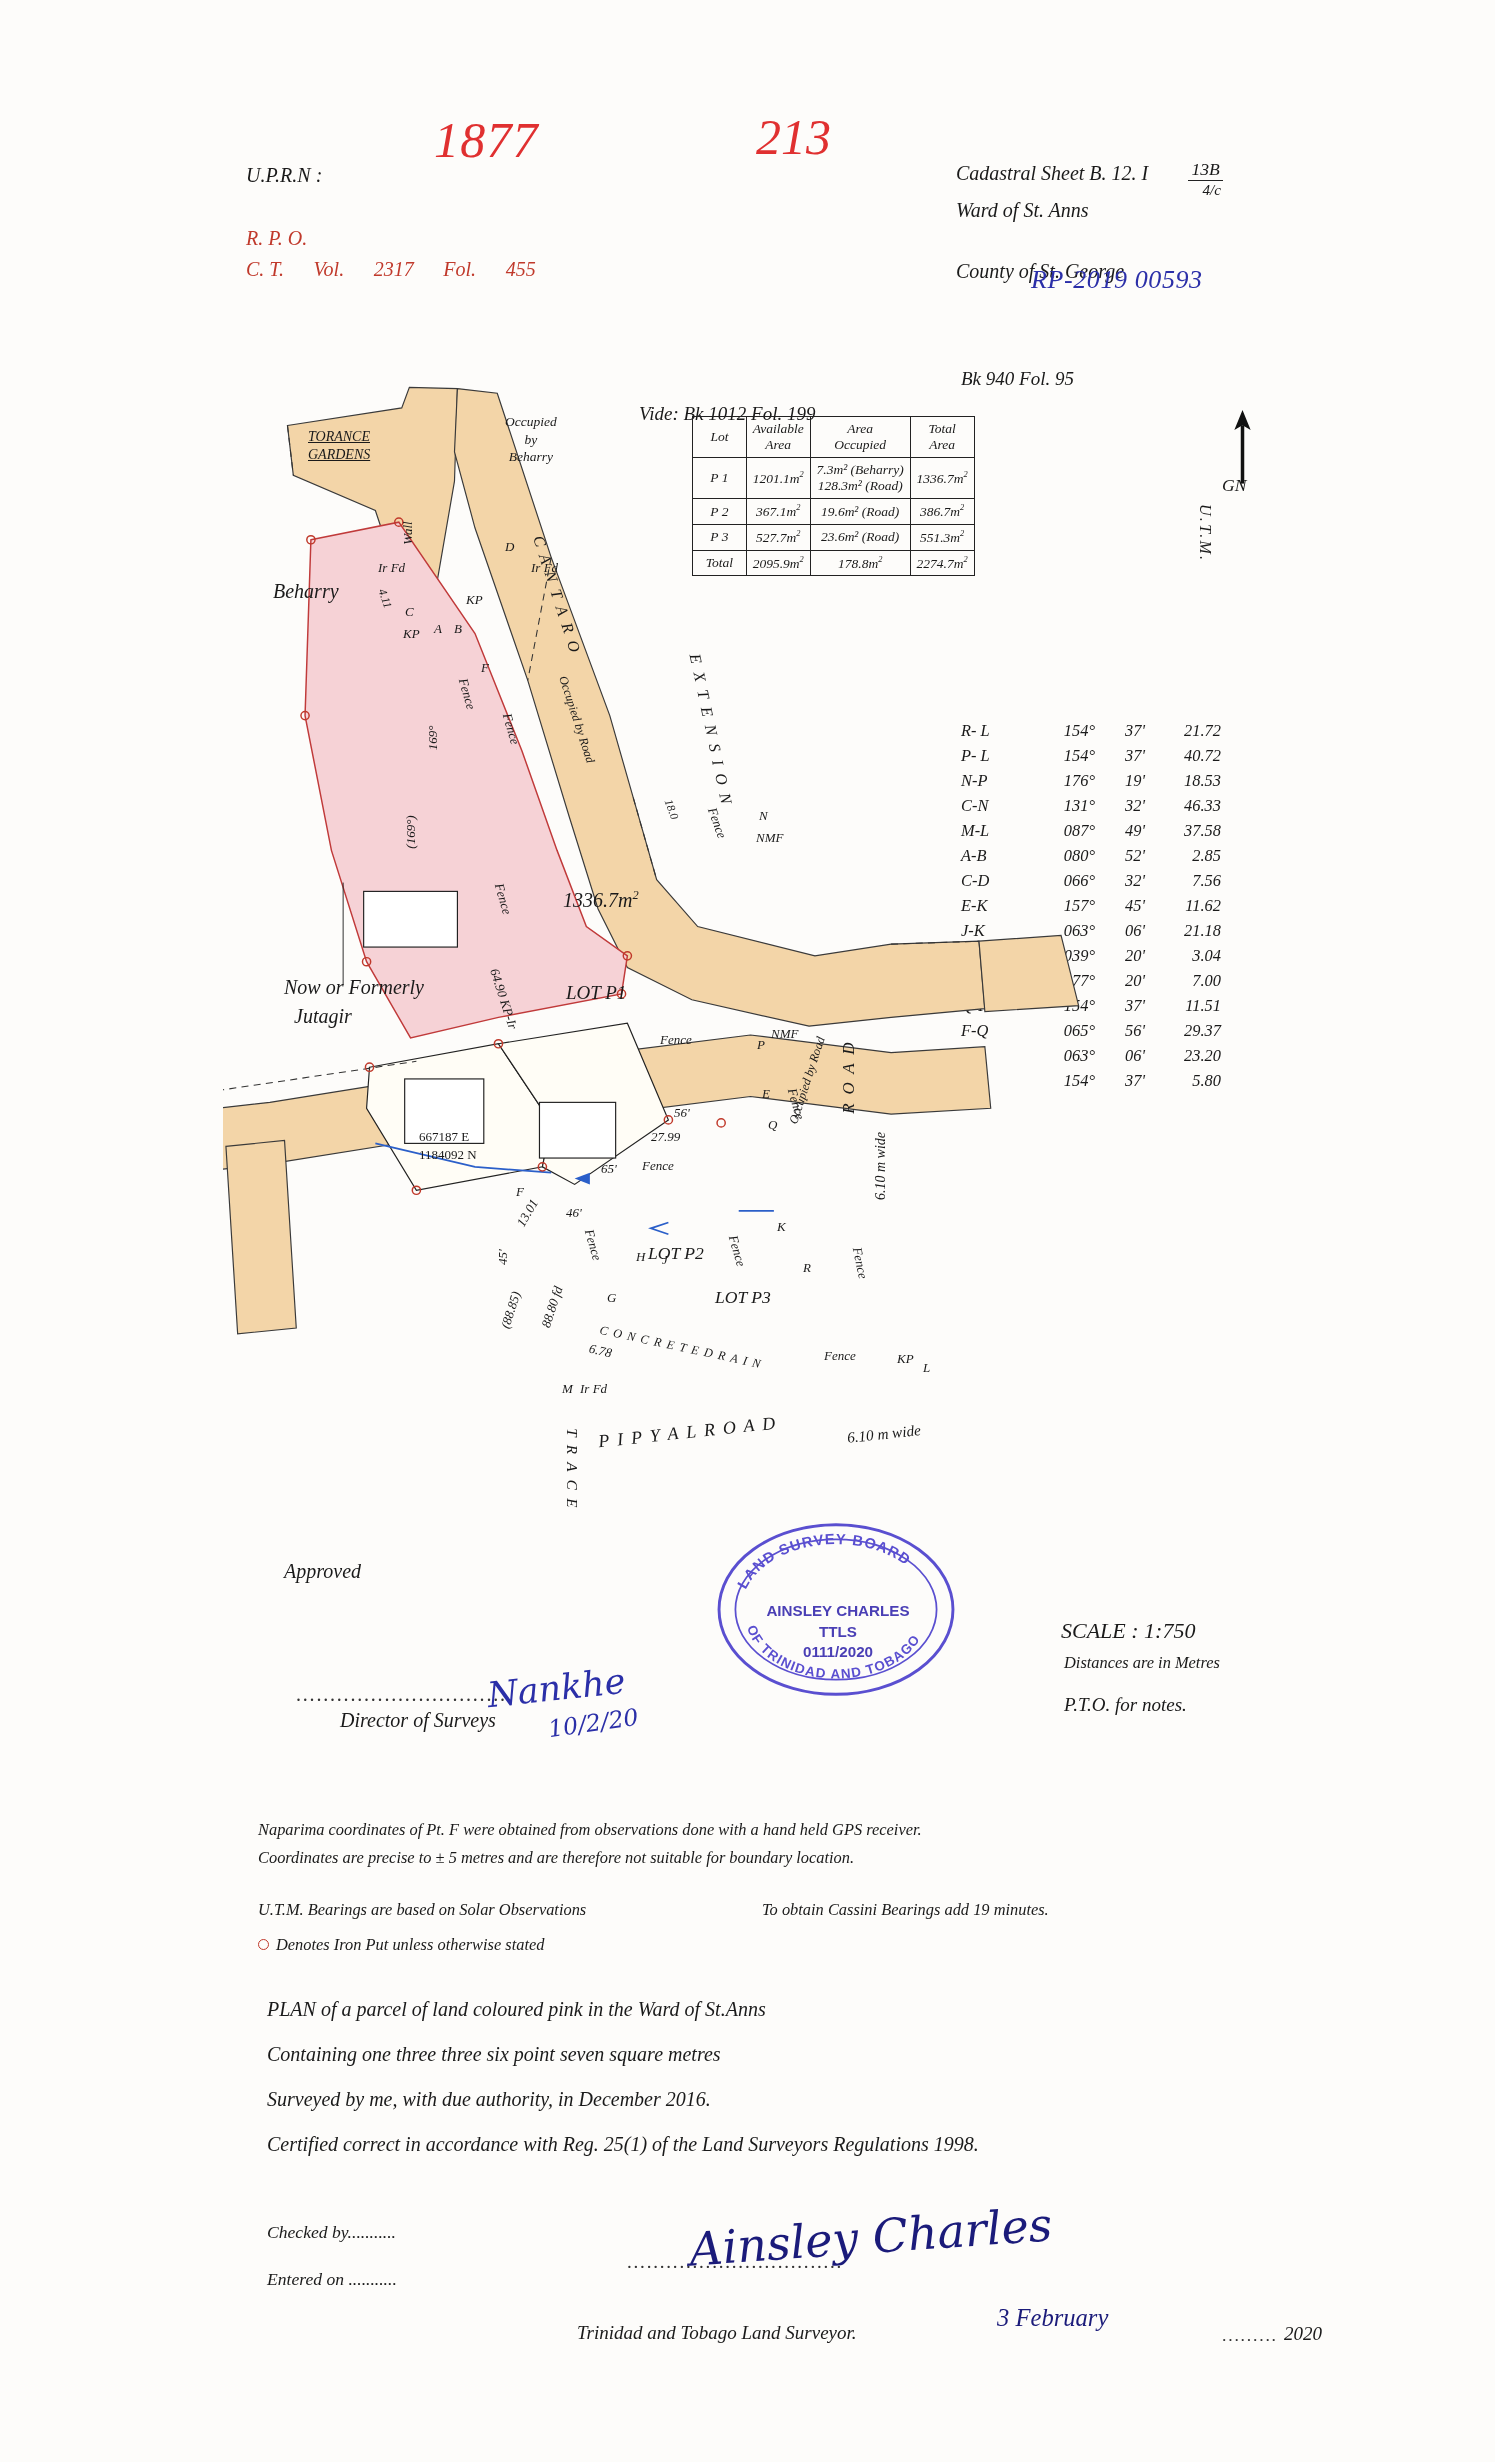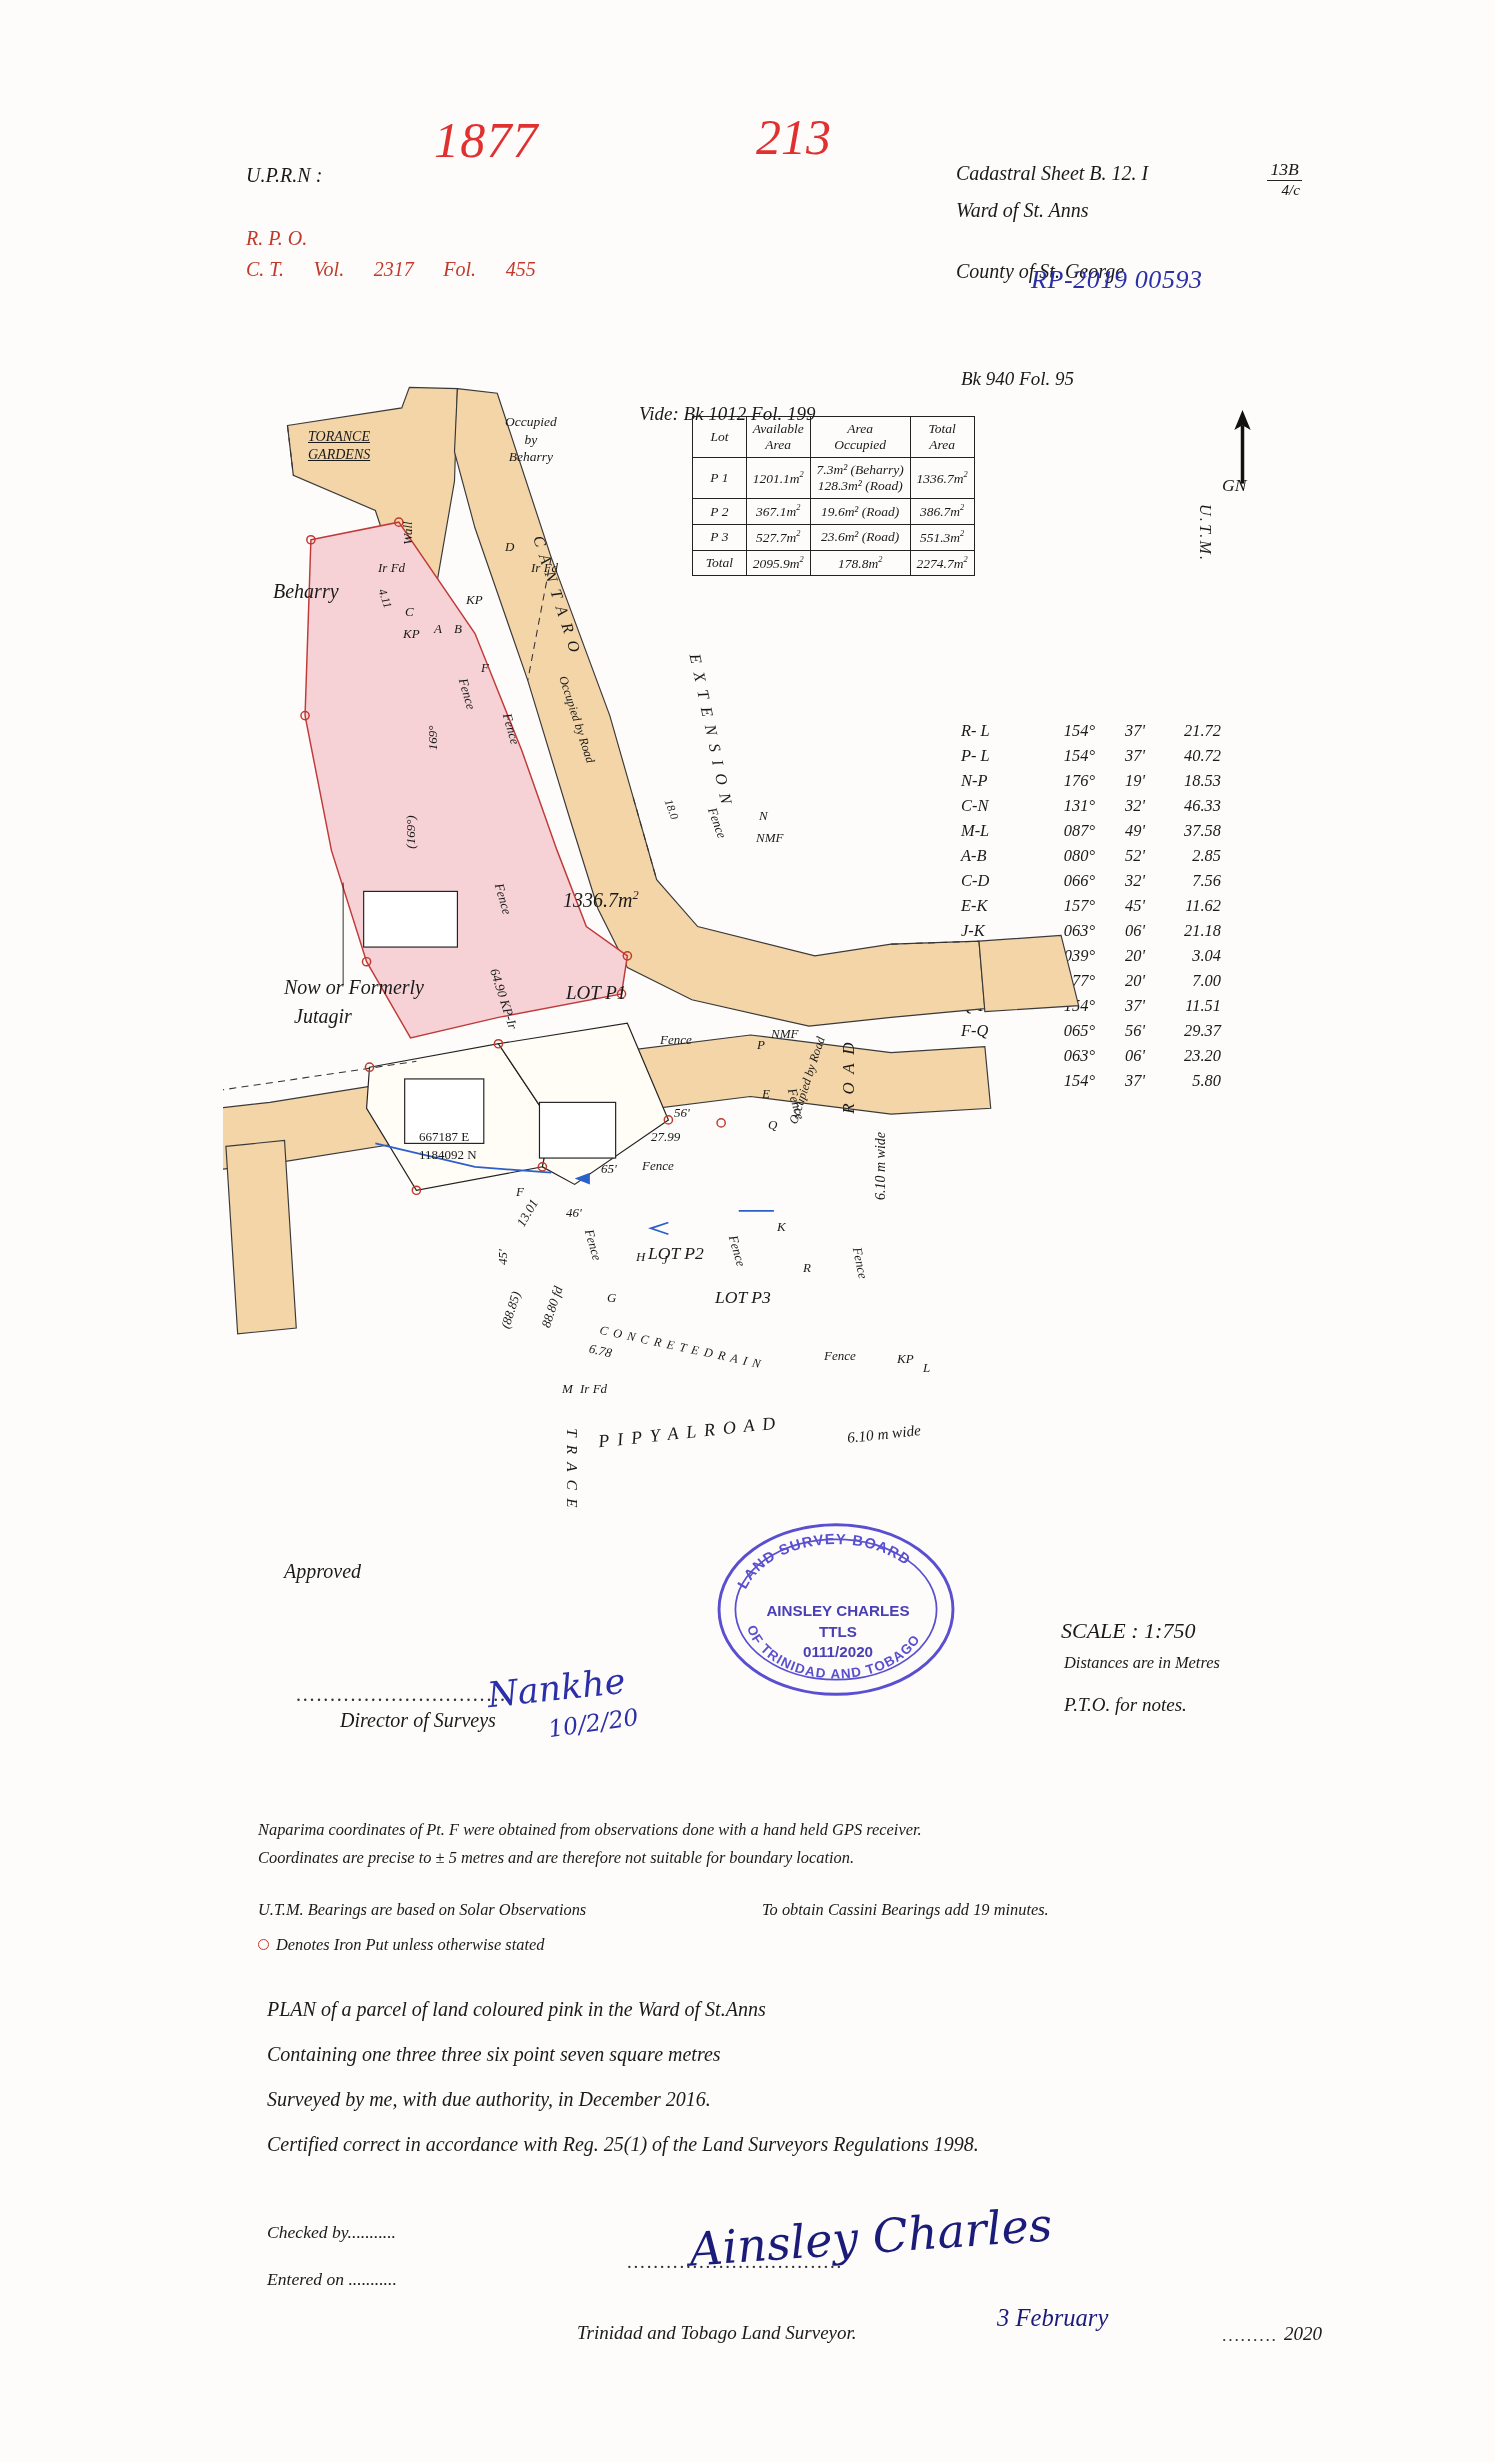--- a/index.html
+++ b/index.html
@@ -8,21 +8,21 @@
   .abs{position:absolute;}
 
   
   #uprn-label{left:246px;top:164px;font-size:20px;font-style:italic;}
   #uprn-number{left:434px;top:111px;font-size:50px;font-style:italic;color:#e03030;letter-spacing:1.2px;}
   #uprn-number2{left:756px;top:108px;font-size:50px;font-style:italic;color:#e03030;}
   #rpo{left:246px;top:227px;font-size:20px;font-style:italic;color:#c0392b;}
   #ct-line{left:246px;top:258px;font-size:20px;font-style:italic;color:#c0392b;}
   #ct-line span{margin-right:24.6px;}
   #cad-sheet{left:956px;top:162px;font-size:20px;font-style:italic;}
-  #cad-frac{left:1267px;top:159px;font-size:17.6px;font-style:italic;text-align:center;}
+  #cad-frac{left:1188px;top:159px;font-size:17.6px;font-style:italic;text-align:center;}
   #cad-frac .num{border-bottom:1.2px solid #222;padding:0 3.5px;display:inline-block;}
   #cad-frac .den{display:block;text-align:right;padding-right:2.3px;font-size:15.2px;}
   #ward{left:956px;top:199px;font-size:20px;font-style:italic;}
   #county{left:956px;top:235px;font-size:20px;font-style:italic;margin-top:25px;}
   #rp-hand{left:991px;top:265px;font-size:26px;font-style:italic;color:#2b2fa8;letter-spacing:0.6px;margin-left:40px;}
 
   #vide{left:639px;top:363px;font-size:19px;font-style:italic;margin-top:40px;}
   #bk940{left:961px;top:368px;font-size:19px;font-style:italic;}
 
   

